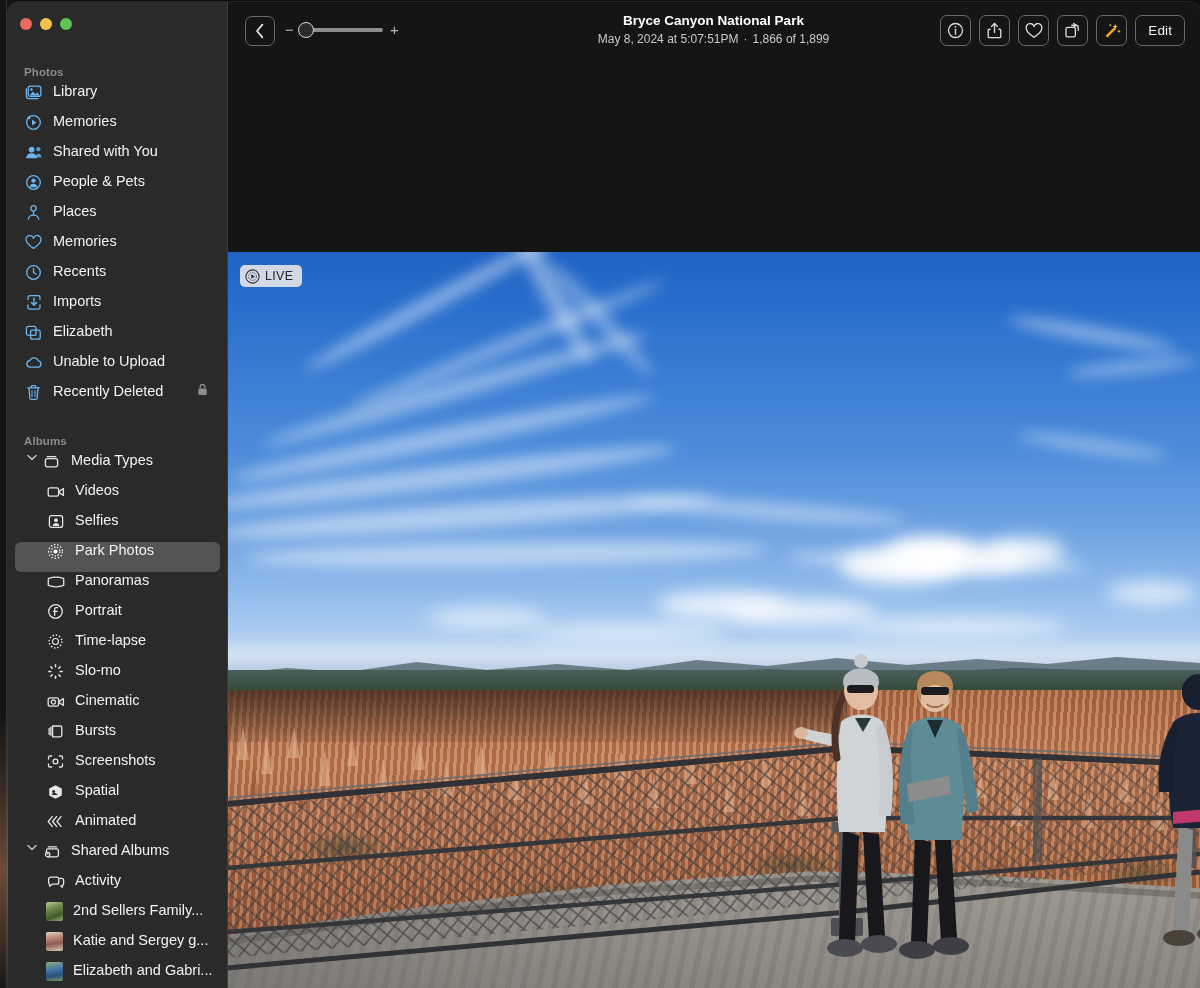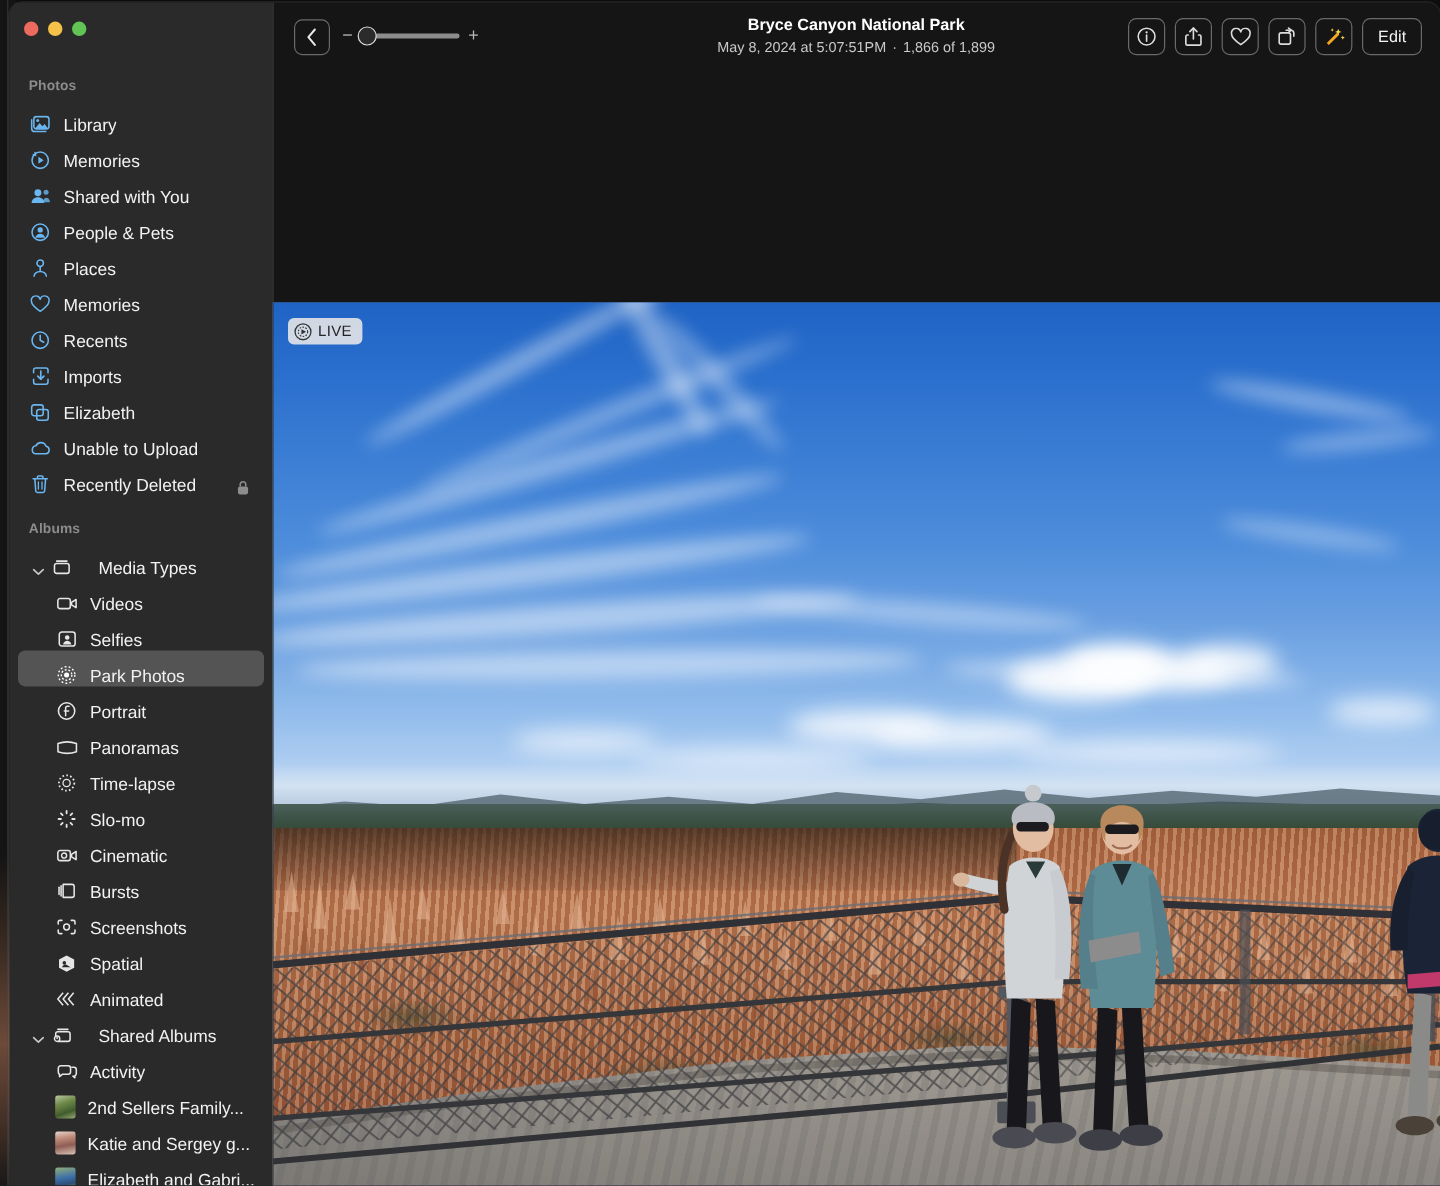--- a/index.html
+++ b/index.html
@@ -52,41 +52,41 @@
 
   .sb-scroll { position: absolute; top: 60px; left: 0; width: 219px; height: 942px; }
 
   .sb-header {
     font-size: 11.5px; font-weight: bold; color: #8c8c8c;
     padding: 4px 0 5px 16px; letter-spacing: .1px;
   }
   .sb-header.albums { padding-top: 22px; }
 
   .sb-row {
-    display: flex; align-items: flex-end;
+    display: flex; align-items: flex-start;
     height: 30px; margin: 0 7px; padding-left: 9px;
     border-radius: 6px; position: relative;
     color: #f2f2f2; font-size: 14.5px;
   }
   .sb-row.selected { background: #545454; }
   .sb-row.indent2 { padding-left: 31px; }
   .sb-row .ico {
     width: 19px; height: 19px; margin-right: 10px;
     flex: 0 0 19px; display: flex; align-items: center; justify-content: center;
   }
   .sb-row .ico svg { display: block; }
   .sb-row .lbl { white-space: nowrap; overflow: hidden; text-overflow: ellipsis; }
   .sb-row .trail {
     position: absolute; right: 12px; display: flex; align-items: center;
   }
   .twisty {
     position: absolute; left: 11px; width: 11px; height: 11px;
     display: flex; align-items: center; justify-content: center;
   }
-  .sb-row.group { padding-left: 27px; gap: 11px; }
+  .sb-row.group { padding-left: 27px; }
   .thumb {
     width: 17px; height: 19px; margin-right: 10px; flex: 0 0 17px;
     border-radius: 2px; overflow: hidden;
   }
   .thumb.t1 { background:
       linear-gradient(160deg,#b9c9a0 0%,#6f8a4a 35%,#415c2b 70%,#9aa877 100%); }
   .thumb.t2 { background:
       linear-gradient(170deg,#e4d4cc 0%,#c08b7a 30%,#8e5d55 60%,#d9c3b5 100%); }
   .thumb.t3 { background:
       linear-gradient(170deg,#8fae7c 0%,#3c6fa8 45%,#2d4f78 70%,#7d9a6a 100%); }
@@ -445,35 +445,35 @@
                 <circle cx="8.5" cy="8.5" r="2.1" fill="#ffffff"></circle>
                 <circle cx="8.5" cy="8.5" r="4.4" fill="none" stroke="#ffffff" stroke-width="1.1" stroke-dasharray="1.6 1.5"></circle>
                 <circle cx="8.5" cy="8.5" r="6.9" fill="none" stroke="#ffffff" stroke-width="1.1" stroke-dasharray="1.6 1.8"></circle>
               </svg>
           </span>
           <span class="lbl">Park Photos</span>
         </div>
 
         <div class="sb-row indent2">
           <span class="ico">
+            <svg width="18" height="12" viewBox="0 0 18 12">
+                <path d="M1.3 2.6 C6 0.9 12 0.9 16.7 2.6 V9.4 C12 11.1 6 11.1 1.3 9.4 Z" fill="none" stroke="#e6e6e6" stroke-width="1.3" stroke-linejoin="round"></path>
+              </svg>
+          </span>
+          <span class="lbl">Panoramas</span>
+        </div>
+
+        <div class="sb-row indent2">
+          <span class="ico">
             <svg width="17" height="17" viewBox="0 0 17 17">
                 <circle cx="8.5" cy="8.5" r="6.8" fill="none" stroke="#e6e6e6" stroke-width="1.3"></circle>
                 <path d="M10.6 4.6 h-1.4 a1.5 1.5 0 0 0-1.5 1.5 v6.3 M6.6 8.4 h3.6" fill="none" stroke="#e6e6e6" stroke-width="1.25" stroke-linecap="round"></path>
               </svg>
           </span>
           <span class="lbl">Portrait</span>
-        </div>
-
-        <div class="sb-row indent2">
-          <span class="ico">
-            <svg width="18" height="12" viewBox="0 0 18 12">
-                <path d="M1.3 2.6 C6 0.9 12 0.9 16.7 2.6 V9.4 C12 11.1 6 11.1 1.3 9.4 Z" fill="none" stroke="#e6e6e6" stroke-width="1.3" stroke-linejoin="round"></path>
-              </svg>
-          </span>
-          <span class="lbl">Panoramas</span>
         </div>
 
         <div class="sb-row indent2">
           <span class="ico">
             <svg width="17" height="17" viewBox="0 0 17 17">
                 <circle cx="8.5" cy="8.5" r="6.4" fill="none" stroke="#e6e6e6" stroke-width="1.5" stroke-dasharray="1.4 1.9"></circle>
                 <circle cx="8.5" cy="8.5" r="3" fill="none" stroke="#e6e6e6" stroke-width="1.1"></circle>
               </svg>
           </span>
           <span class="lbl">Time-lapse</span>

